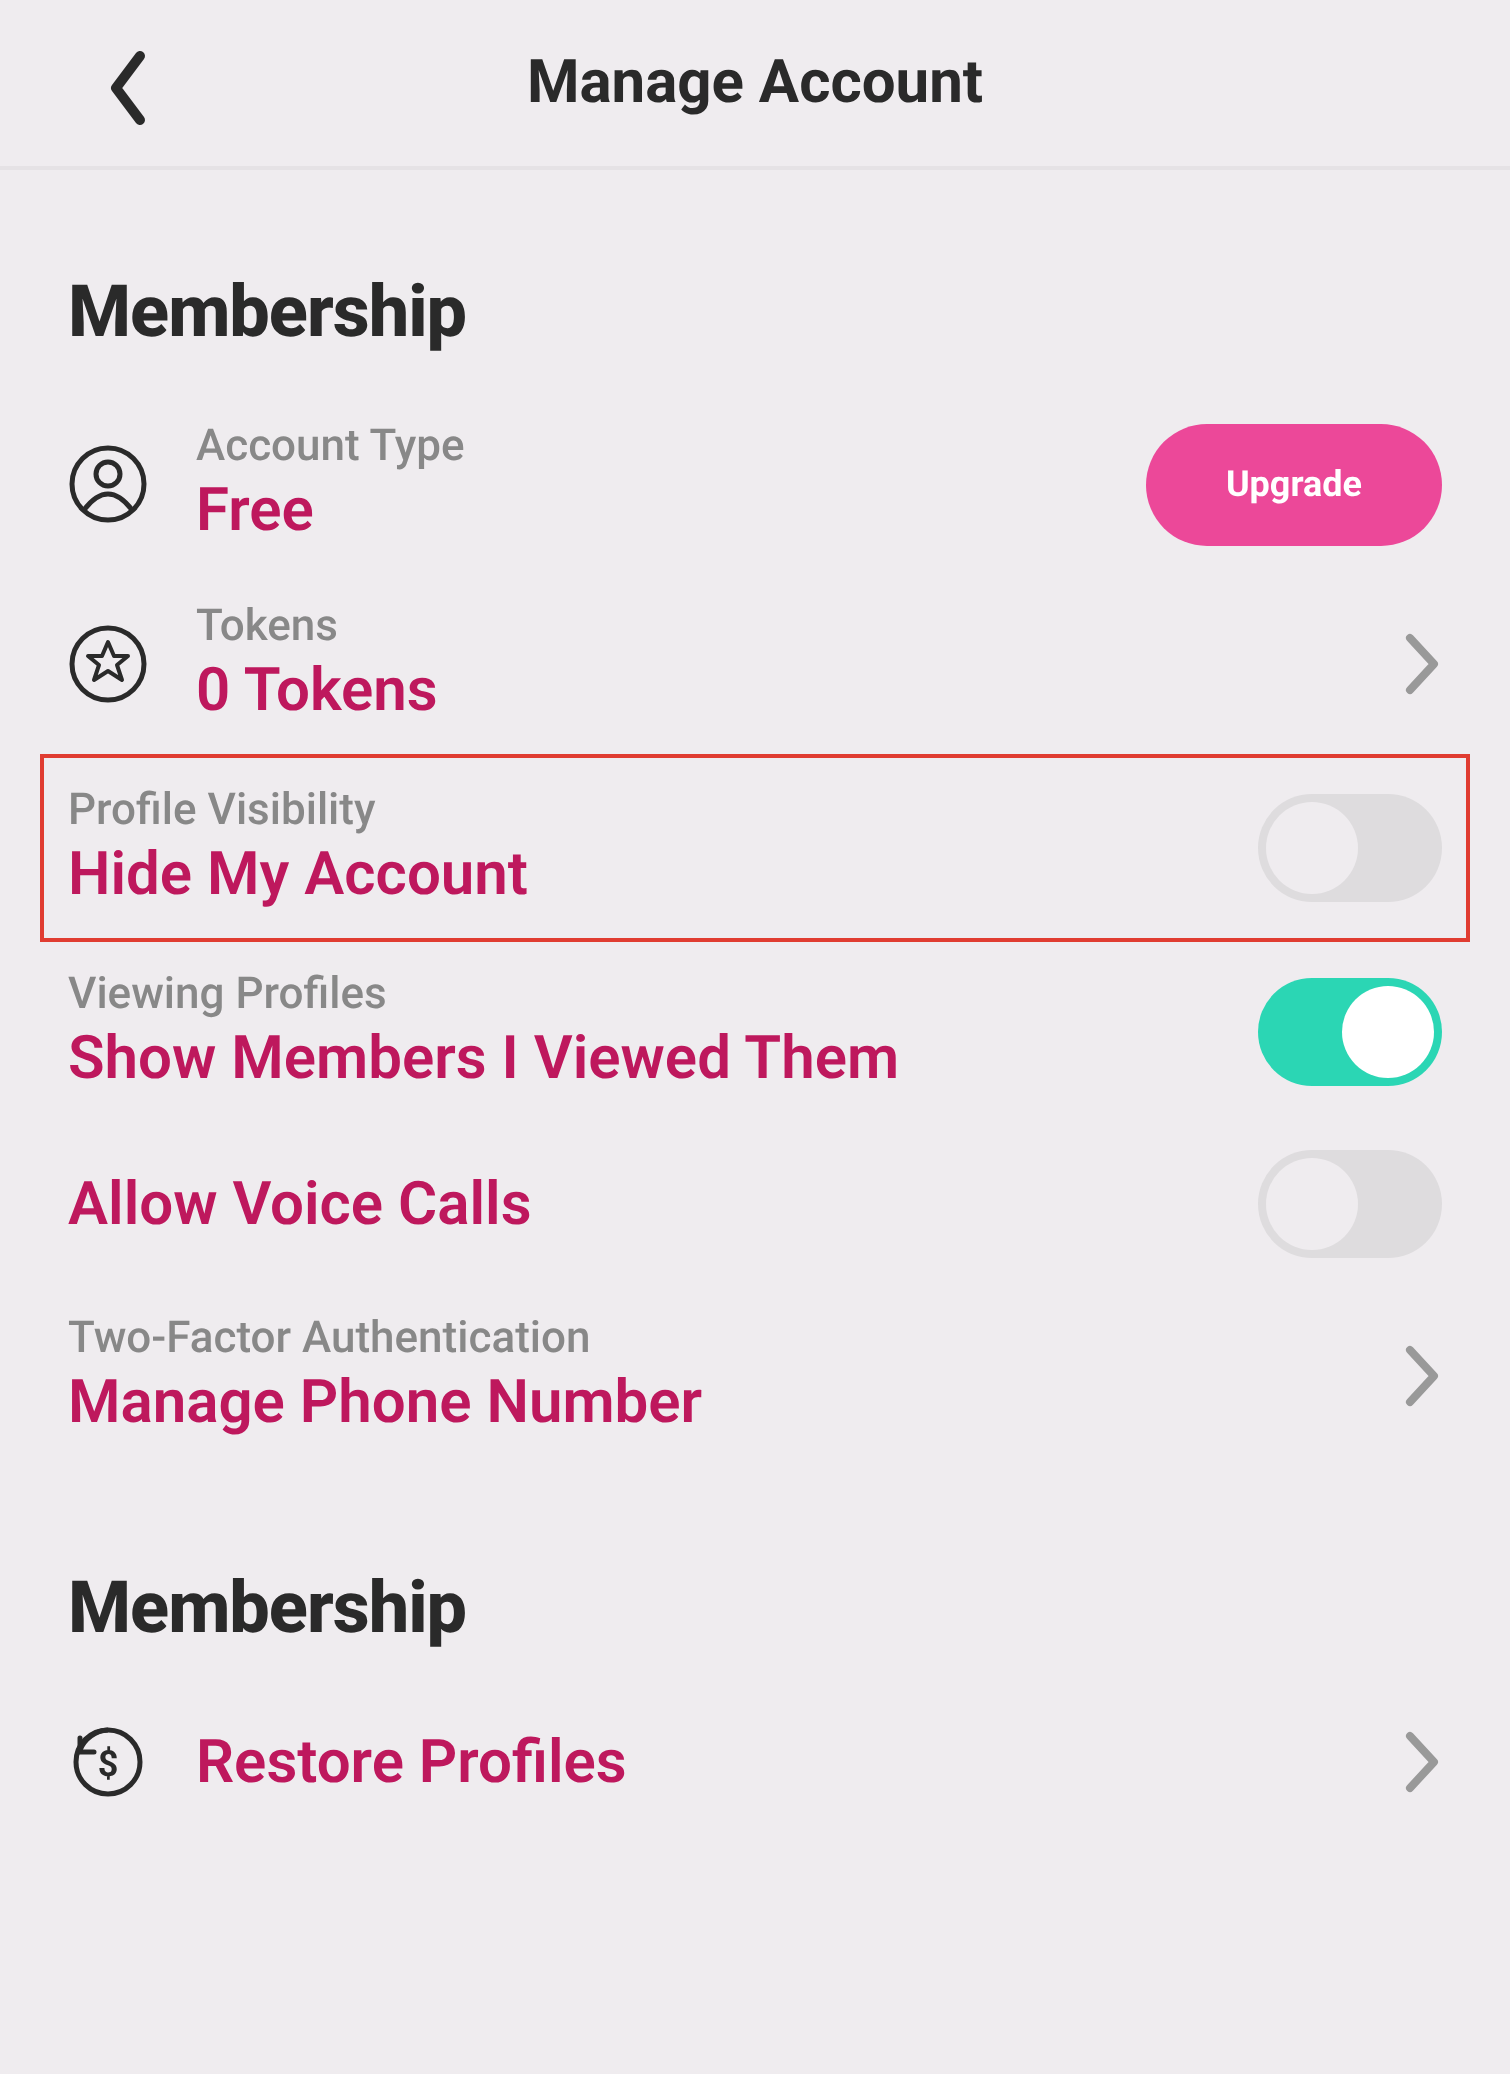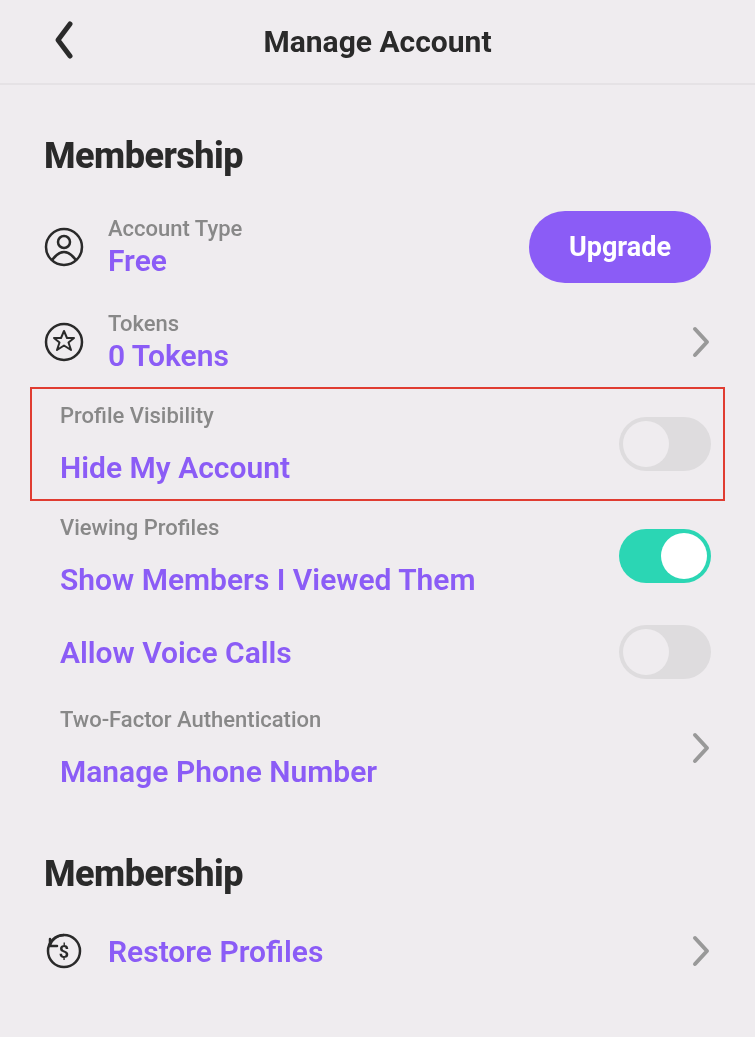--- a/index.html
+++ b/index.html
@@ -9,39 +9,39 @@
       font-family: -apple-system, BlinkMacSystemFont, 'Segoe UI', Roboto, sans-serif;
     }
     body {
       background: #efecef;
       width: 755px;
       height: 1037px;
       overflow: hidden;
     }
     .header {
       display: flex;
-      align-items: center;
+      align-items: flex-start;
       padding: 24px 31px;
       position: relative;
       border-bottom: 2px solid #e5e2e5;
     }
     .back-btn {
       position: absolute;
       left: 50px;
       cursor: pointer;
     }
     .header-title {
       flex: 1;
       text-align: center;
       font-size: 30px;
       font-weight: 700;
       color: #2a2a2a;
     }
     .section {
-      padding: 0 44px;
+      padding: 0 34px;
     }
     .section-title {
       font-size: 36px;
       font-weight: 800;
       color: #2a2a2a;
       margin-top: 50px;
       margin-bottom: 20px;
       letter-spacing: -0.5px;
     }
     .row {
@@ -63,34 +63,34 @@
       flex-direction: column;
     }
     .row-label {
       font-size: 22px;
       color: #888;
       font-weight: 500;
       margin-bottom: 2px;
     }
     .row-value {
       font-size: 30px;
-      color: #8b5cf6;
+      color: #be185d;
       font-weight: 600;
     }
     .row-action {
       display: flex;
       align-items: center;
     }
     .upgrade-btn {
-      background: #8b5cf6;
+      background: #ec4899;
       color: #fff;
       border: none;
       border-radius: 36px;
       padding: 20px 40px;
-      font-size: 27px;
+      font-size: 18px;
       font-weight: 700;
       cursor: pointer;
     }
     .chevron {
       color: #999;
     }
     .toggle {
       width: 92px;
       height: 54px;
       border-radius: 27px;
@@ -119,22 +119,21 @@
       right: 4px;
       background: #fff;
     }
     .highlighted {
       border: 2px solid #e03c31;
       margin: 0 -14px;
       padding-left: 12px;
       padding-right: 12px;
     }
     .no-icon .row-content {
-      margin-left: 16px;
-      gap: 20px;
+      margin-left: 0;
     }
   </style>
 </head>
 <body>
 
 <div class="header">
   <div class="back-btn">
     <svg width="28" height="40" viewBox="0 0 24 40">
       <path d="M18 4 L6 20 L18 36" stroke="#2a2a2a" stroke-width="5" fill="none" stroke-linecap="round" stroke-linejoin="round"></path>
     </svg>

